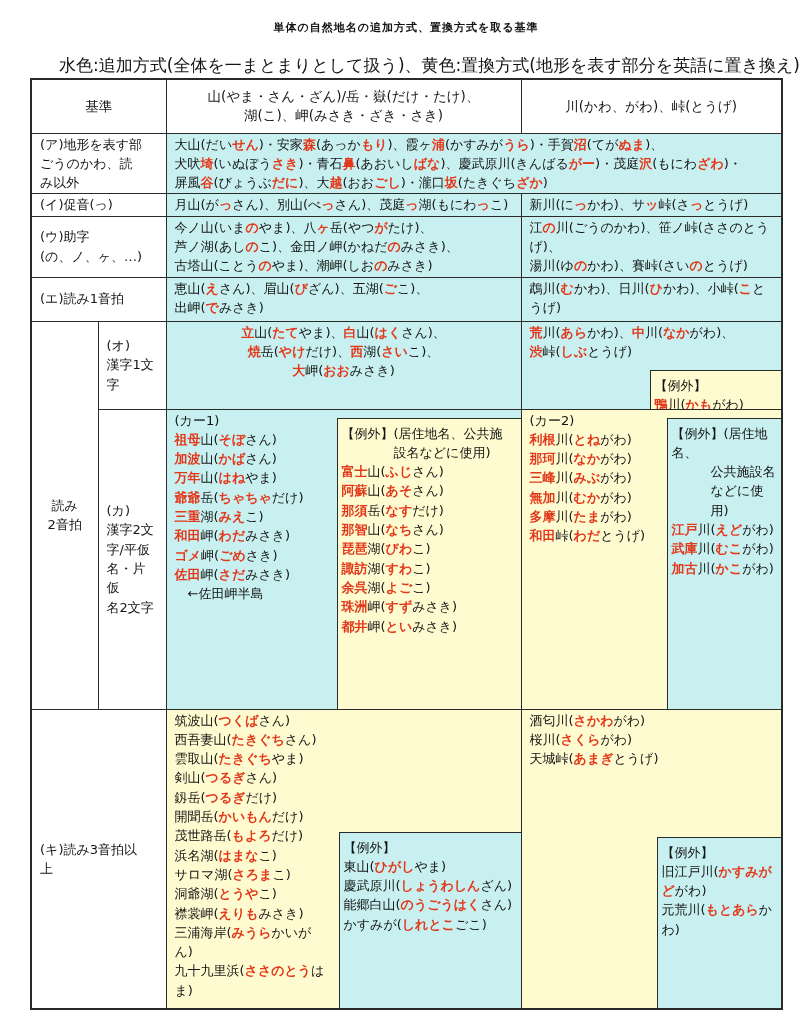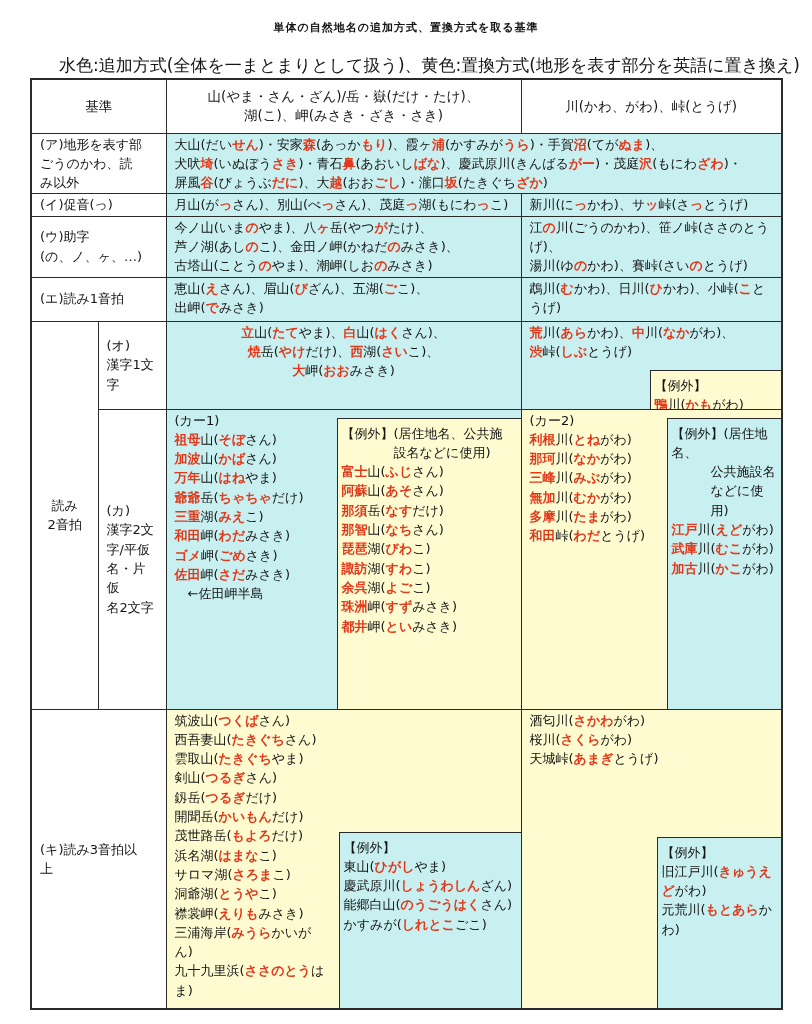--- a/index.html
+++ b/index.html
@@ -272,21 +272,21 @@
       </td>
       <td class="bg-y rel">
         <div class="cellpad">
               <div class="line"><span>酒匂川(</span><span class="red">さかわ</span><span>がわ)</span></div>
               <div class="line"><span>桜川(</span><span class="red">さくら</span><span>がわ)</span></div>
               <div class="line"><span>天城峠(</span><span class="red">あまぎ</span><span>とうげ)</span></div>
             </div>
         <div class="exbox bg-c" style="left:135px;top:127px;right:-1px;bottom:-1px">
           <div>
                 <div class="line"><span>【例外】</span></div>
-                <div class="line"><span>旧江戸川(</span><span class="red">きゅうえ</span></div>
+                <div class="line"><span>旧江戸川(</span><span class="red">かすみが</span></div>
                 <div class="line"><span class="red">ど</span><span>がわ)</span></div>
                 <div class="line"><span>元荒川(</span><span class="red">もとあら</span><span>か</span></div>
                 <div class="line"><span>わ)</span></div>
               </div>
         </div>
       </td>
     </tr>
   </tbody>
     </table>
 </div>

